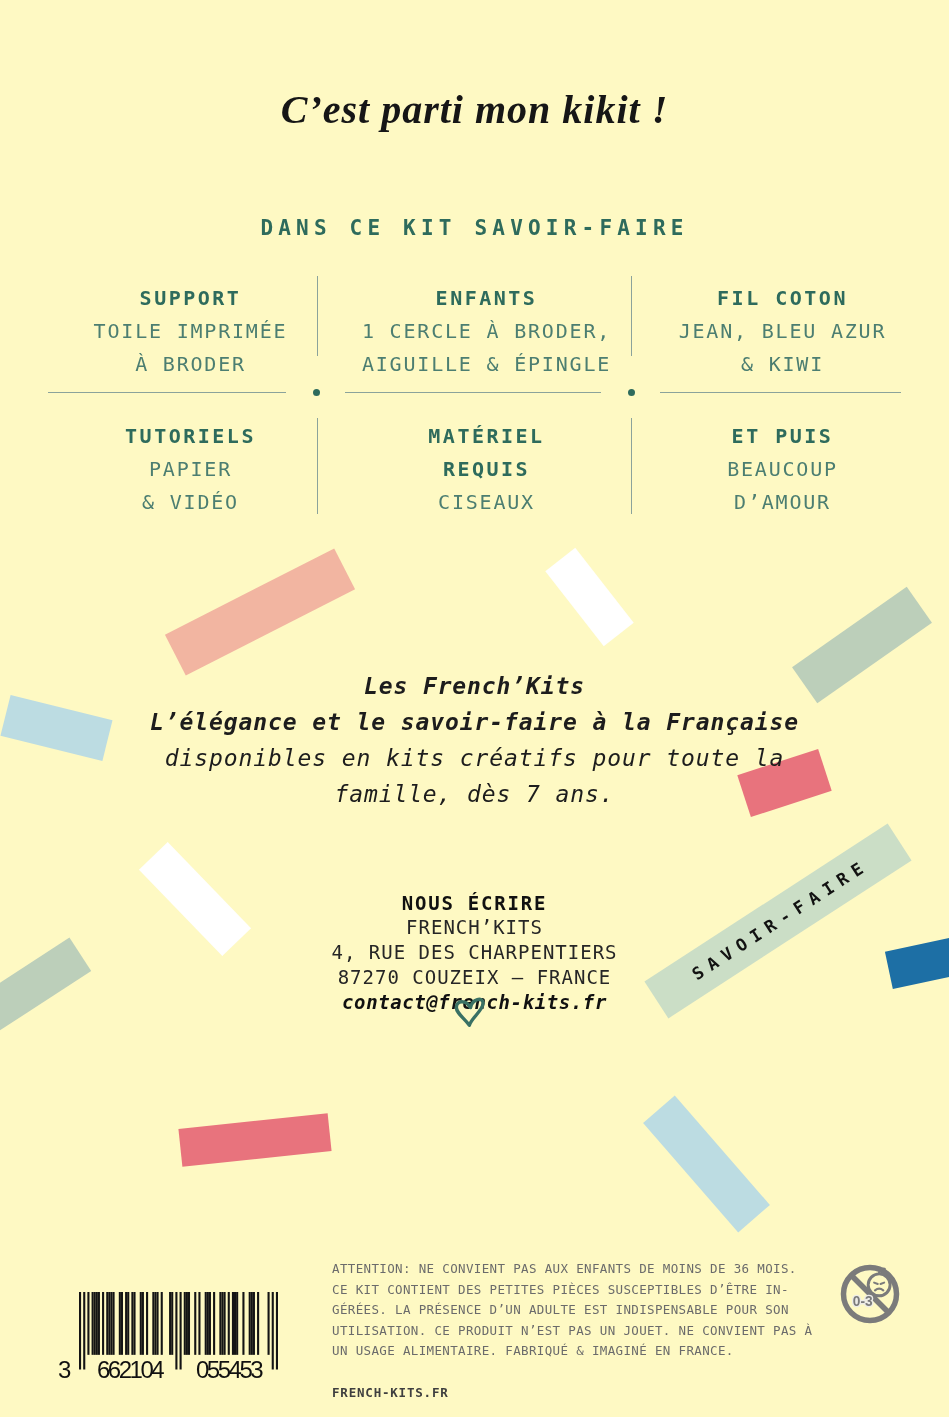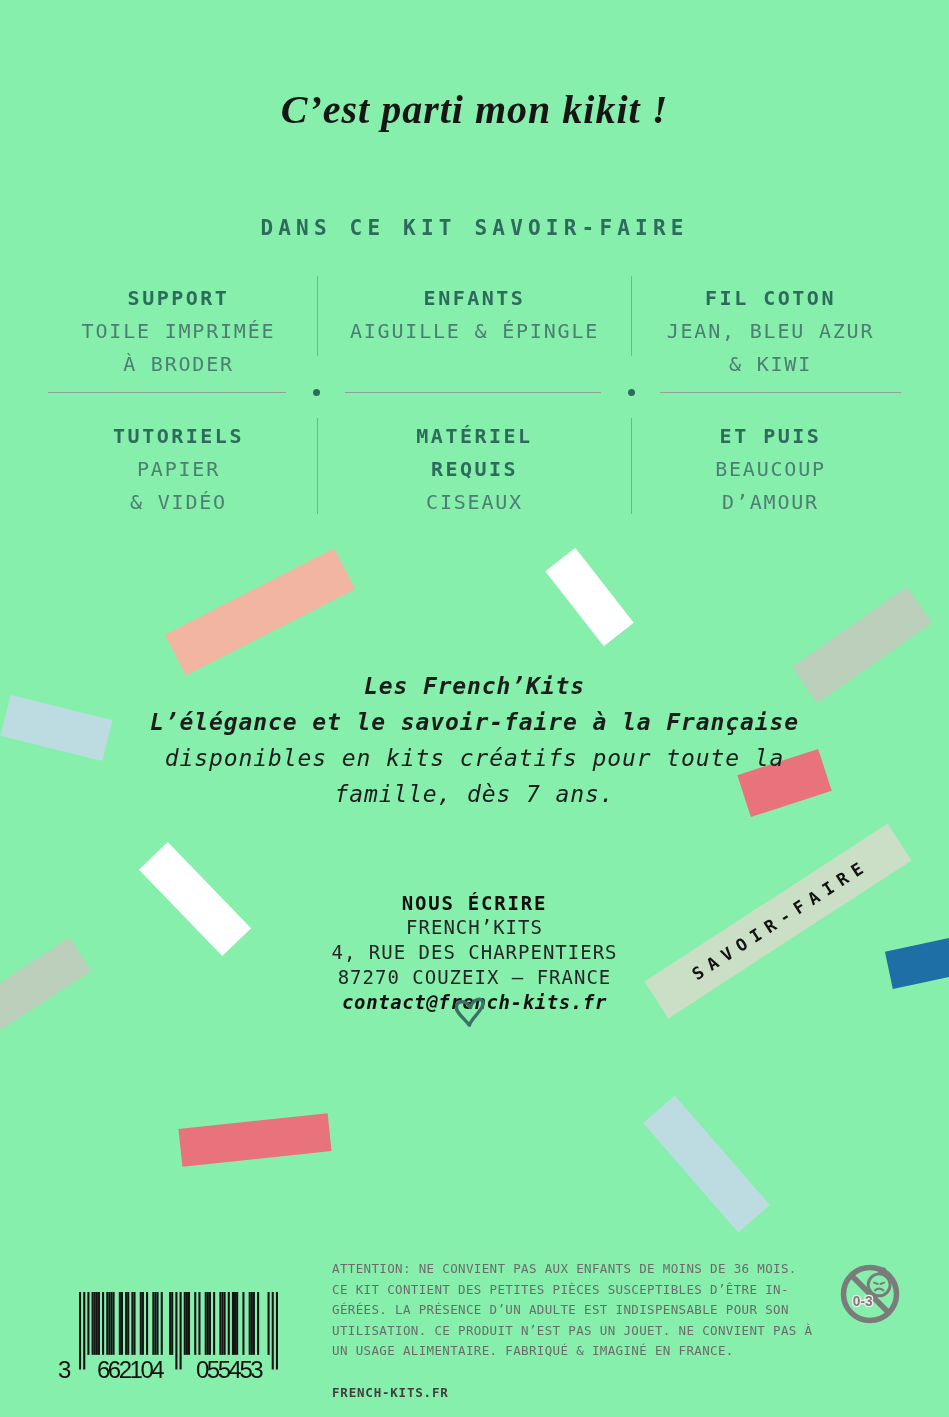--- a/index.html
+++ b/index.html
@@ -1,18 +1,18 @@
 <!DOCTYPE html>
 <html><head>
 <meta charset="utf-8">
 <style>
   html,body{margin:0;padding:0;background:#d8d6d1;}
   #panel{
     position:relative;width:949px;height:1417px;margin:0 auto;
-    background:#86efac;overflow:hidden;
+    background:#fef9c3;overflow:hidden;
     font-family:"DejaVu Sans Mono",monospace;
   }
   .abs{position:absolute;}
 
   
   .confetti{position:absolute;z-index:0;}
   .c-salmon      {left:165px;top:589px;width:190px;height:46px;background:#F2B5A1;transform:rotate(-27deg);}
   .c-white-top   {left:542px;top:578px;width:95px; height:38px;background:#FFFFFF;transform:rotate(52deg);}
   .c-sage-right  {left:792px;top:623px;width:140px;height:44px;background:#BCCFBA;transform:rotate(-35deg);}
   .c-blue-left   {left:4px;  top:707px;width:105px;height:42px;background:#BCDCE2;transform:rotate(14deg);}
@@ -29,21 +29,21 @@
     font-family:"Liberation Serif",serif;font-style:italic;font-weight:600;
     font-size:40px;color:#161616;letter-spacing:1px;
   }
   .page-title{
     left:0;right:0;top:216px;text-align:center;z-index:1;
     font-weight:bold;font-size:21px;letter-spacing:5.2px;color:#2E6B5C;
   }
 
   
   .kit-grid{left:40px;top:274px;width:869px;height:238px;z-index:1;}
-  .kit-row{position:absolute;left:0;width:869px;display:flex;}
+  .kit-row{position:absolute;left:12px;width:869px;display:flex;}
   .kit-row.r1{top:0;}
   .kit-row.r2{top:138px;}
   .kit-cell{box-sizing:border-box;text-align:center;padding-top:8px;}
   .kit-cell.w1{width:277px;}
   .kit-cell.w2{width:315px;}
   .kit-line{line-height:33px;font-size:20px;letter-spacing:1.8px;}
   .kit-line.hdr{font-weight:bold;color:#2E6B5C;letter-spacing:2.5px;}
   .kit-line.body{color:#4C7E71;}
   .vline{position:absolute;width:1px;background:#8BA39B;}
   .vl-a{left:277px;top:2px;height:80px;}
@@ -116,20 +116,21 @@
 
   <div class="abs kit-grid">
     <div class="kit-row r1">
       <div class="kit-cell w1">
         <div class="kit-line hdr">SUPPORT</div>
         <div class="kit-line body">TOILE IMPRIMÉE</div>
         <div class="kit-line body">À BRODER</div>
       </div>
       <div class="kit-cell w2">
         <div class="kit-line hdr">ENFANTS</div>
+        <div class="kit-line body">1 CERCLE À BRODER,</div>
         <div class="kit-line body">AIGUILLE &amp; ÉPINGLE</div>
       </div>
       <div class="kit-cell w1">
         <div class="kit-line hdr">FIL COTON</div>
         <div class="kit-line body">JEAN, BLEU AZUR</div>
         <div class="kit-line body">&amp; KIWI</div>
       </div>
     </div>
 
     <div class="vline vl-a"></div>

